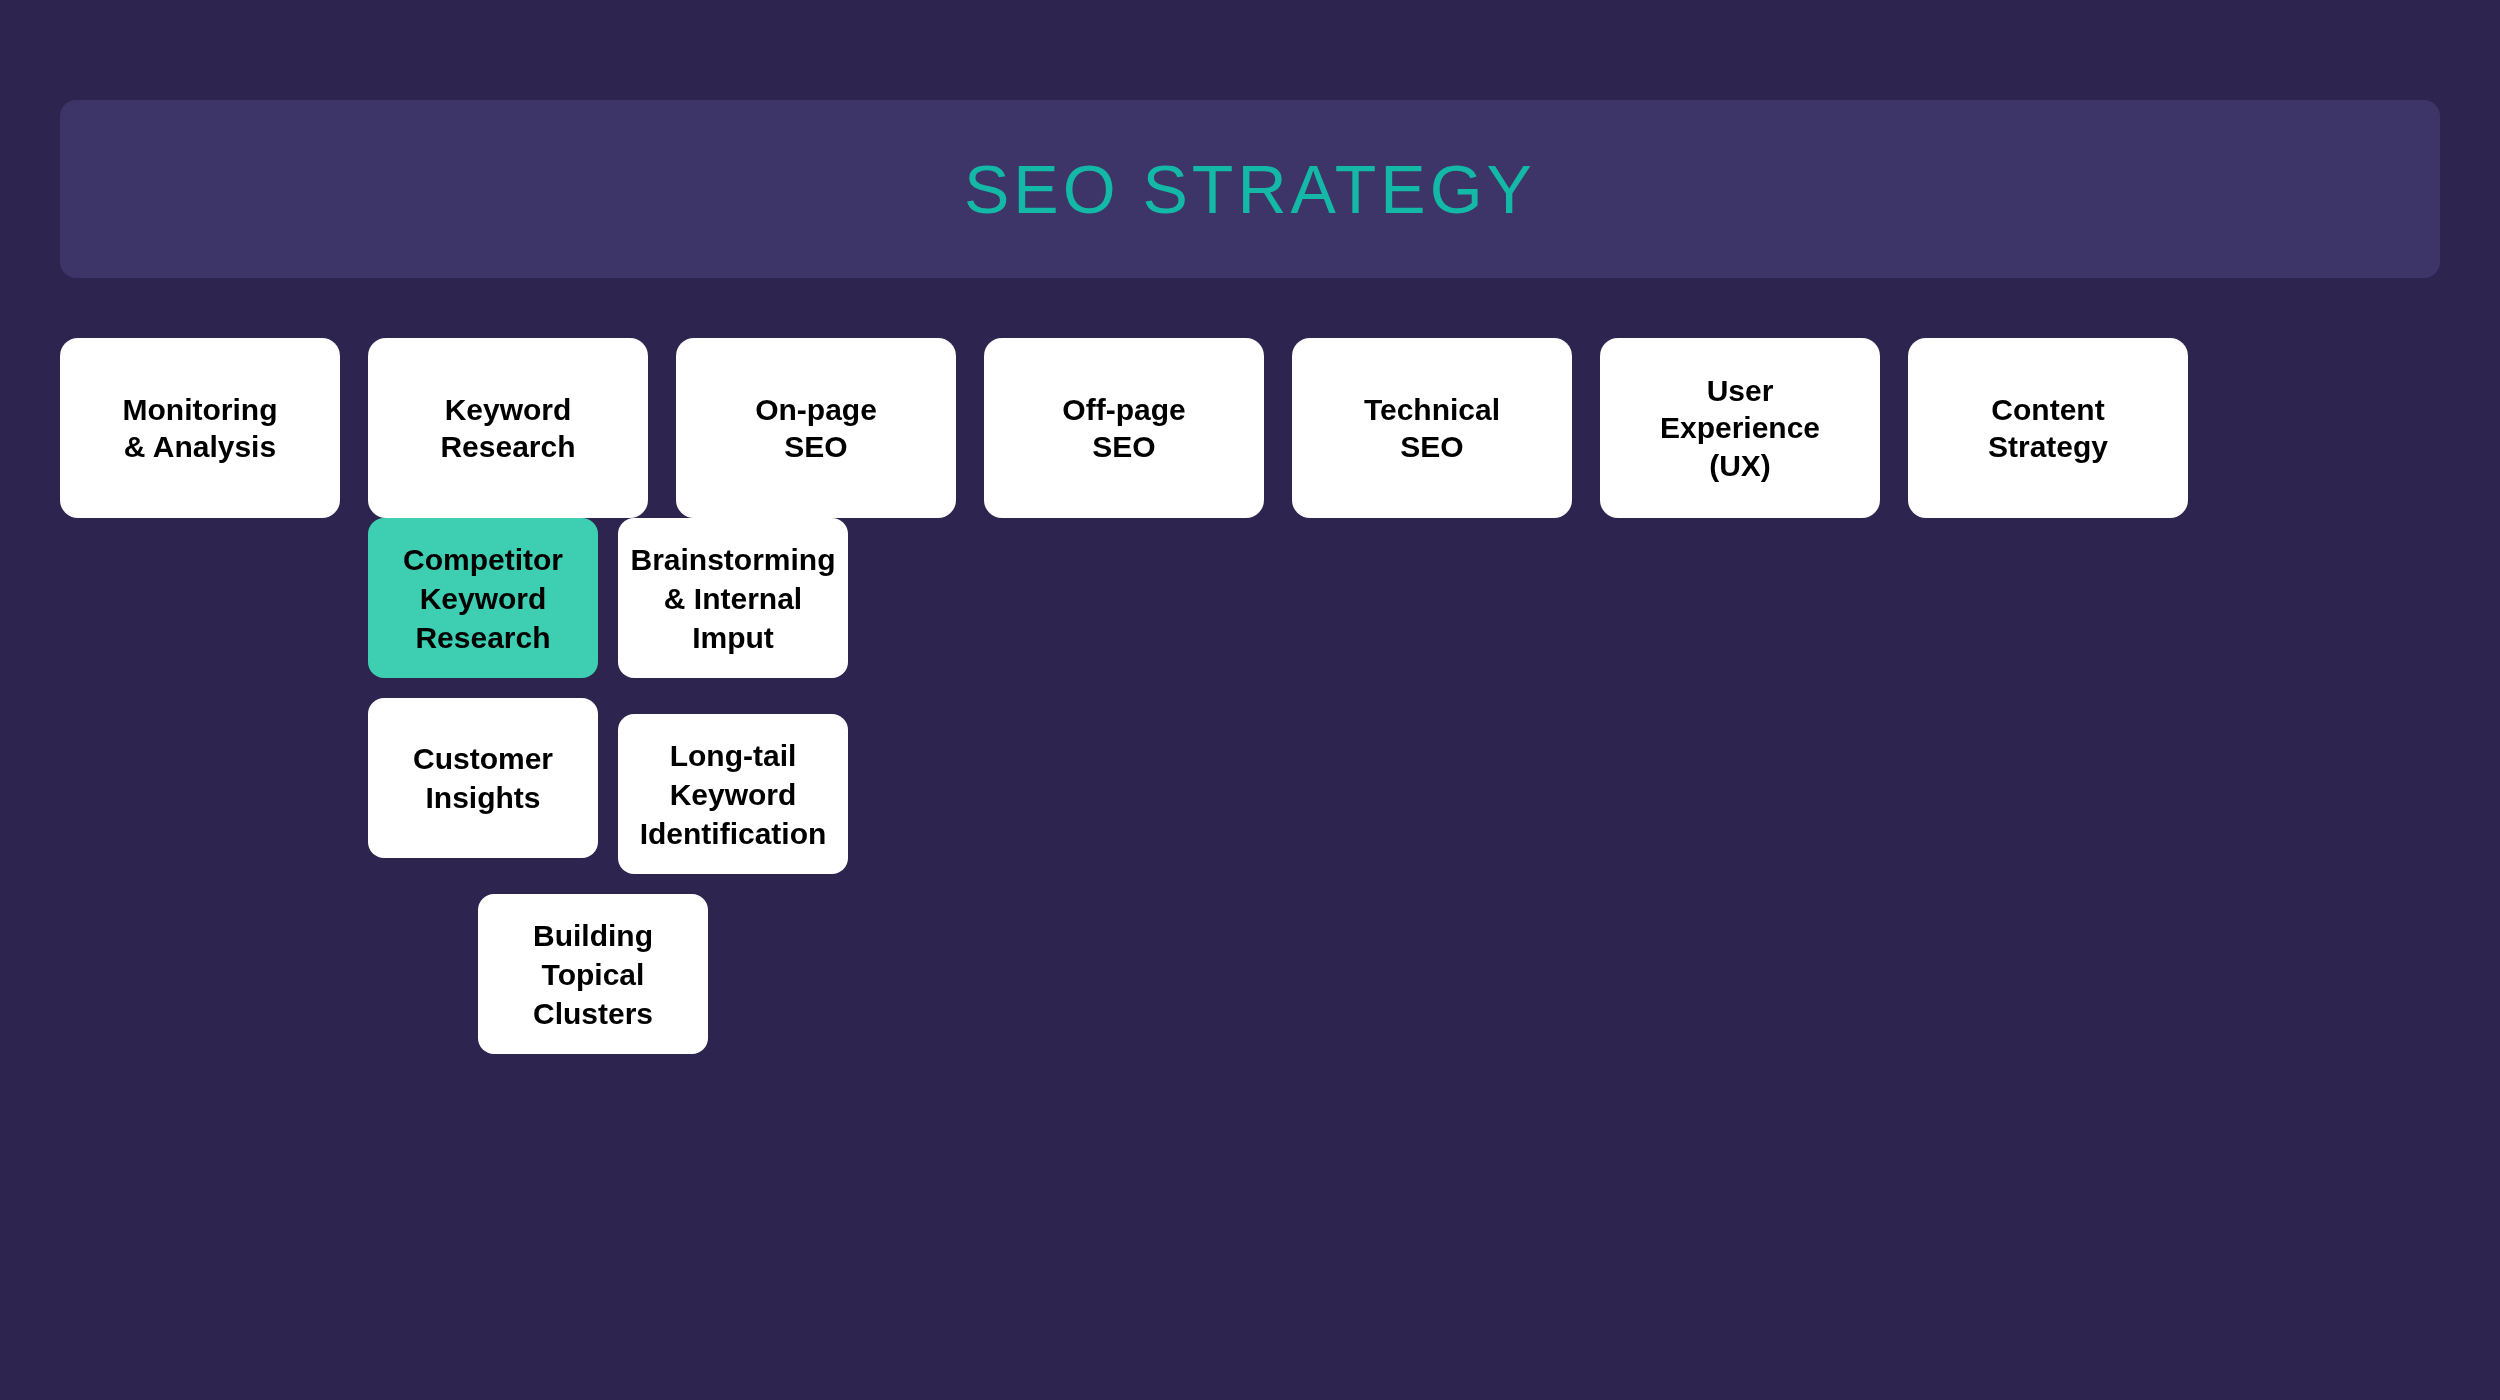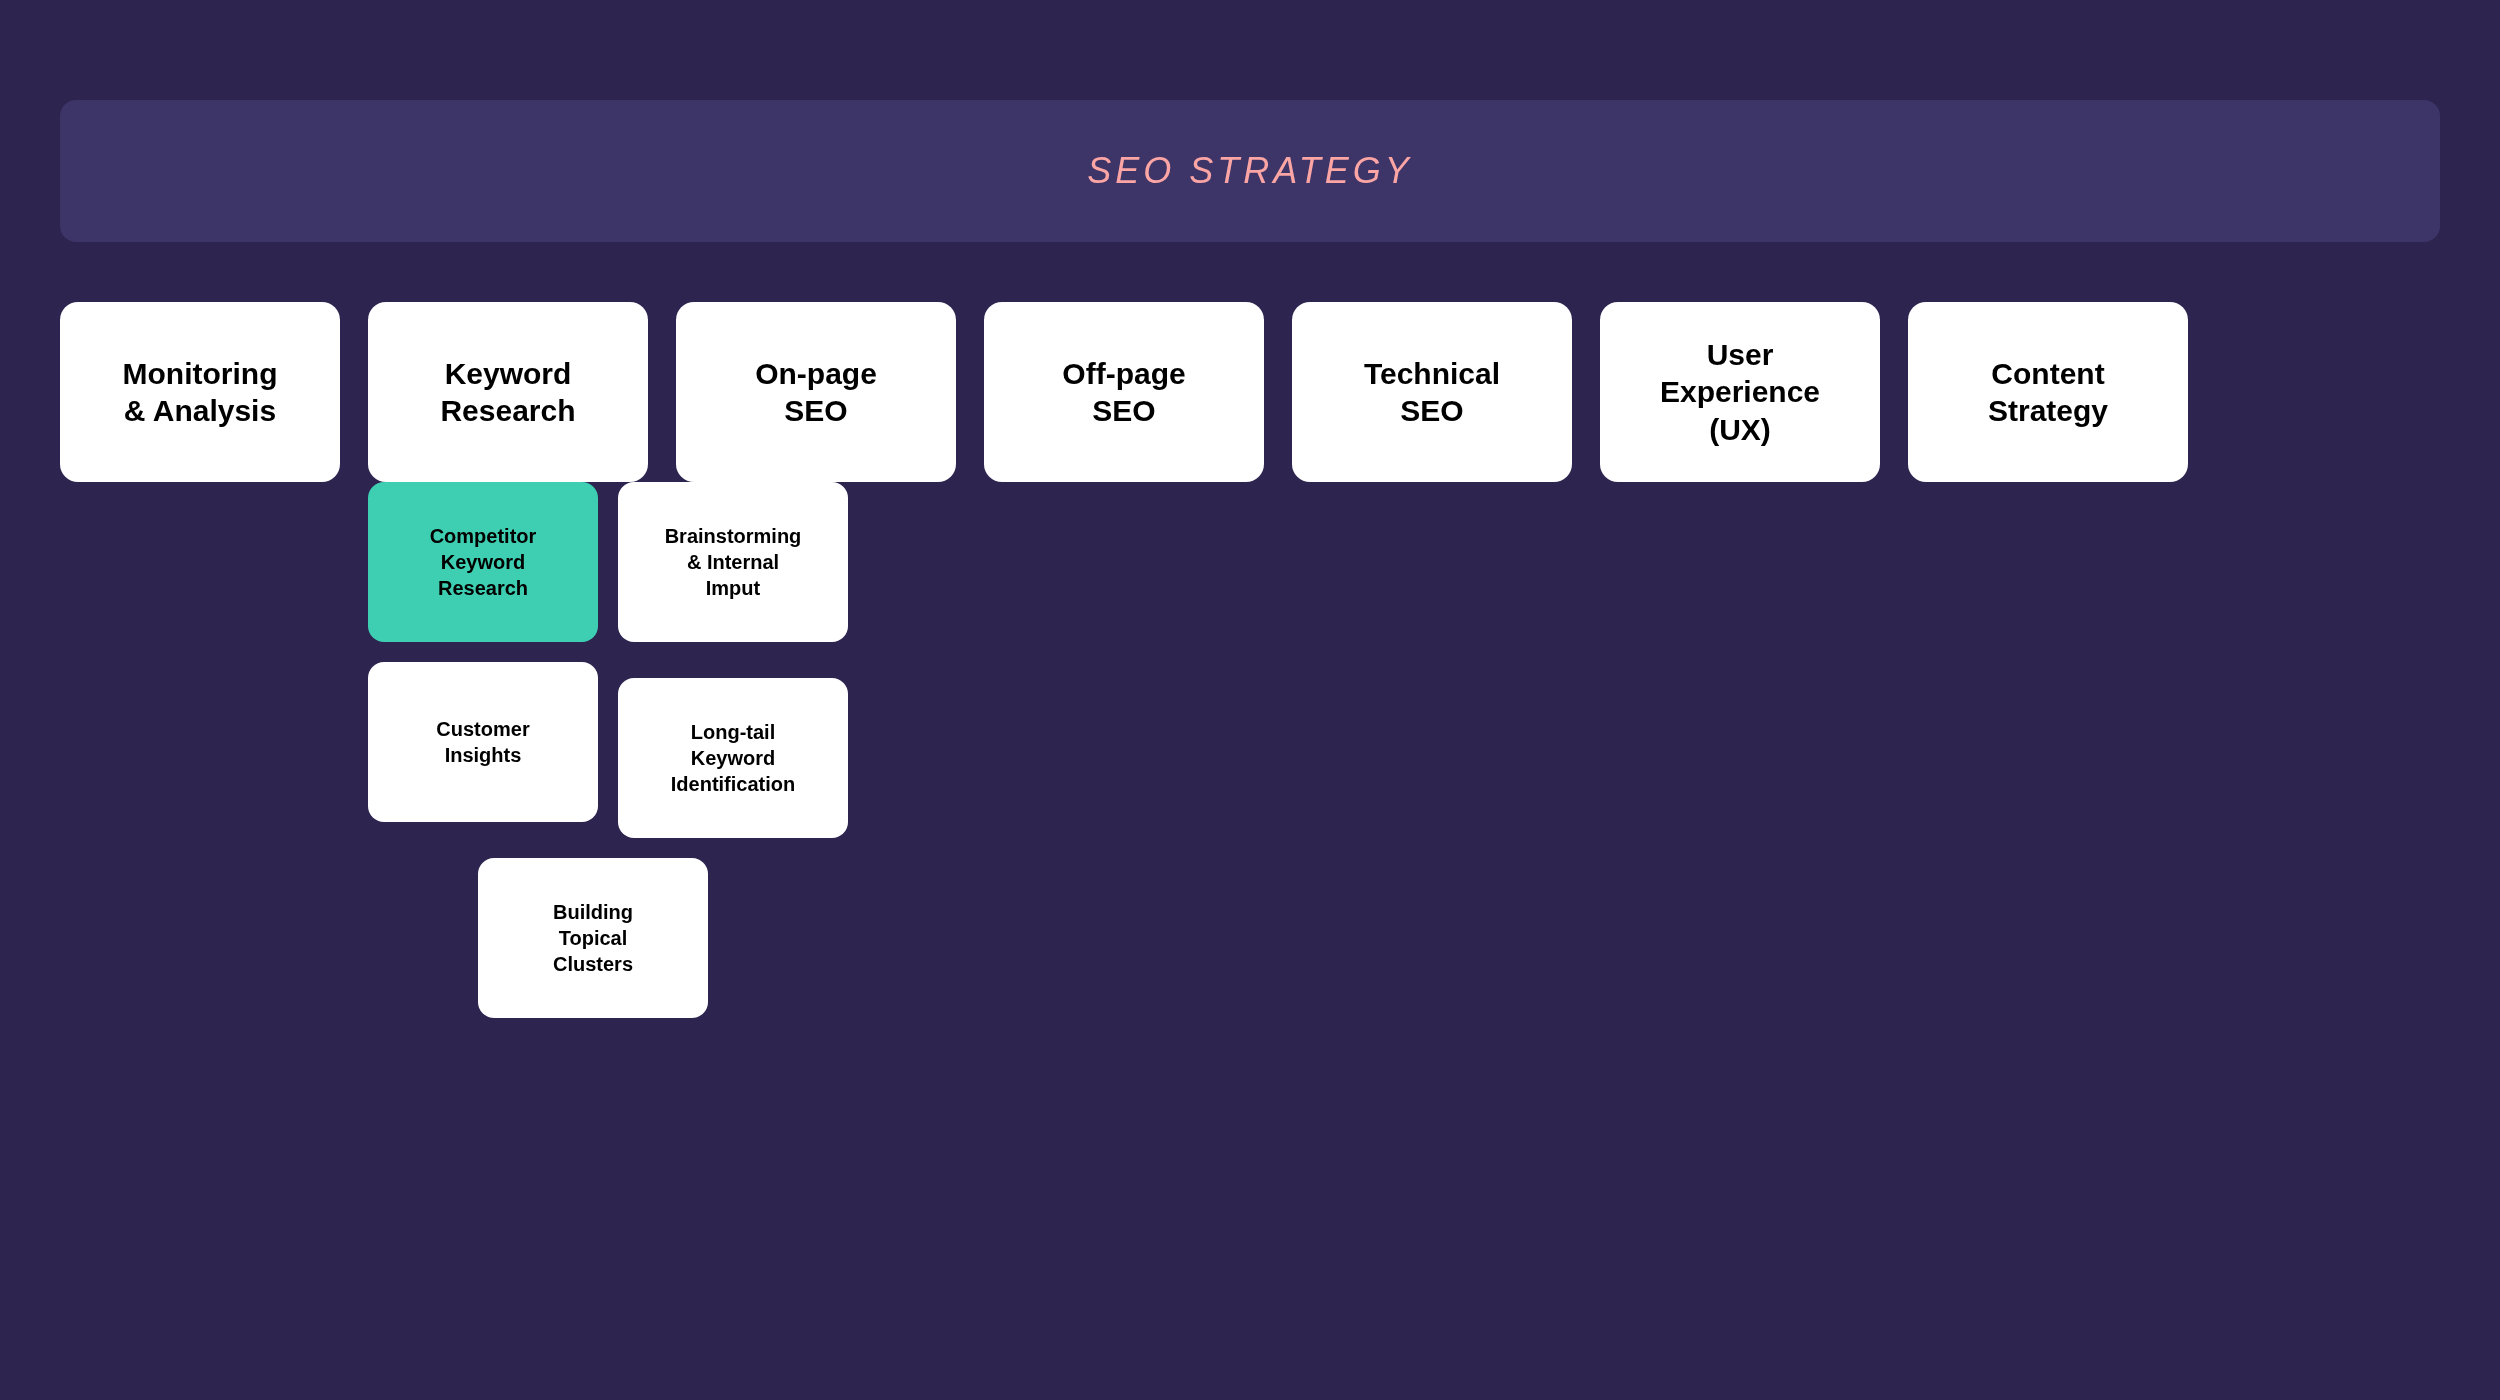--- a/index.html
+++ b/index.html
@@ -27,25 +27,24 @@
     .title-box {
       width: 100%;
       background-color: #3d3468;
       border-radius: 16px;
       padding: 50px 40px;
       text-align: center;
       margin-bottom: 60px;
     }
 
     .title-text {
-      color: #fca5a5;
-      font-size: 36px;
+      color: #14b8a6;
+      font-size: 68px;
       font-weight: 500;
       letter-spacing: 4px;
-      font-style: italic;
     }
 
     .top-row {
       display: flex;
       gap: 28px;
     }
 
     .top-card {
       background-color: #ffffff;
       border-radius: 18px;
@@ -76,21 +75,21 @@
       justify-content: center;
       text-align: center;
       padding: 20px 16px;
     }
 
     .sub-card.teal {
       background-color: #3ecfb2;
     }
 
     .sub-card-label {
-      font-size: 20px;
+      font-size: 30px;
       font-weight: 700;
       color: #000000;
       line-height: 1.3;
     }
   </style>
 </head>
 <body>
 
 <div class="main-container">
 

